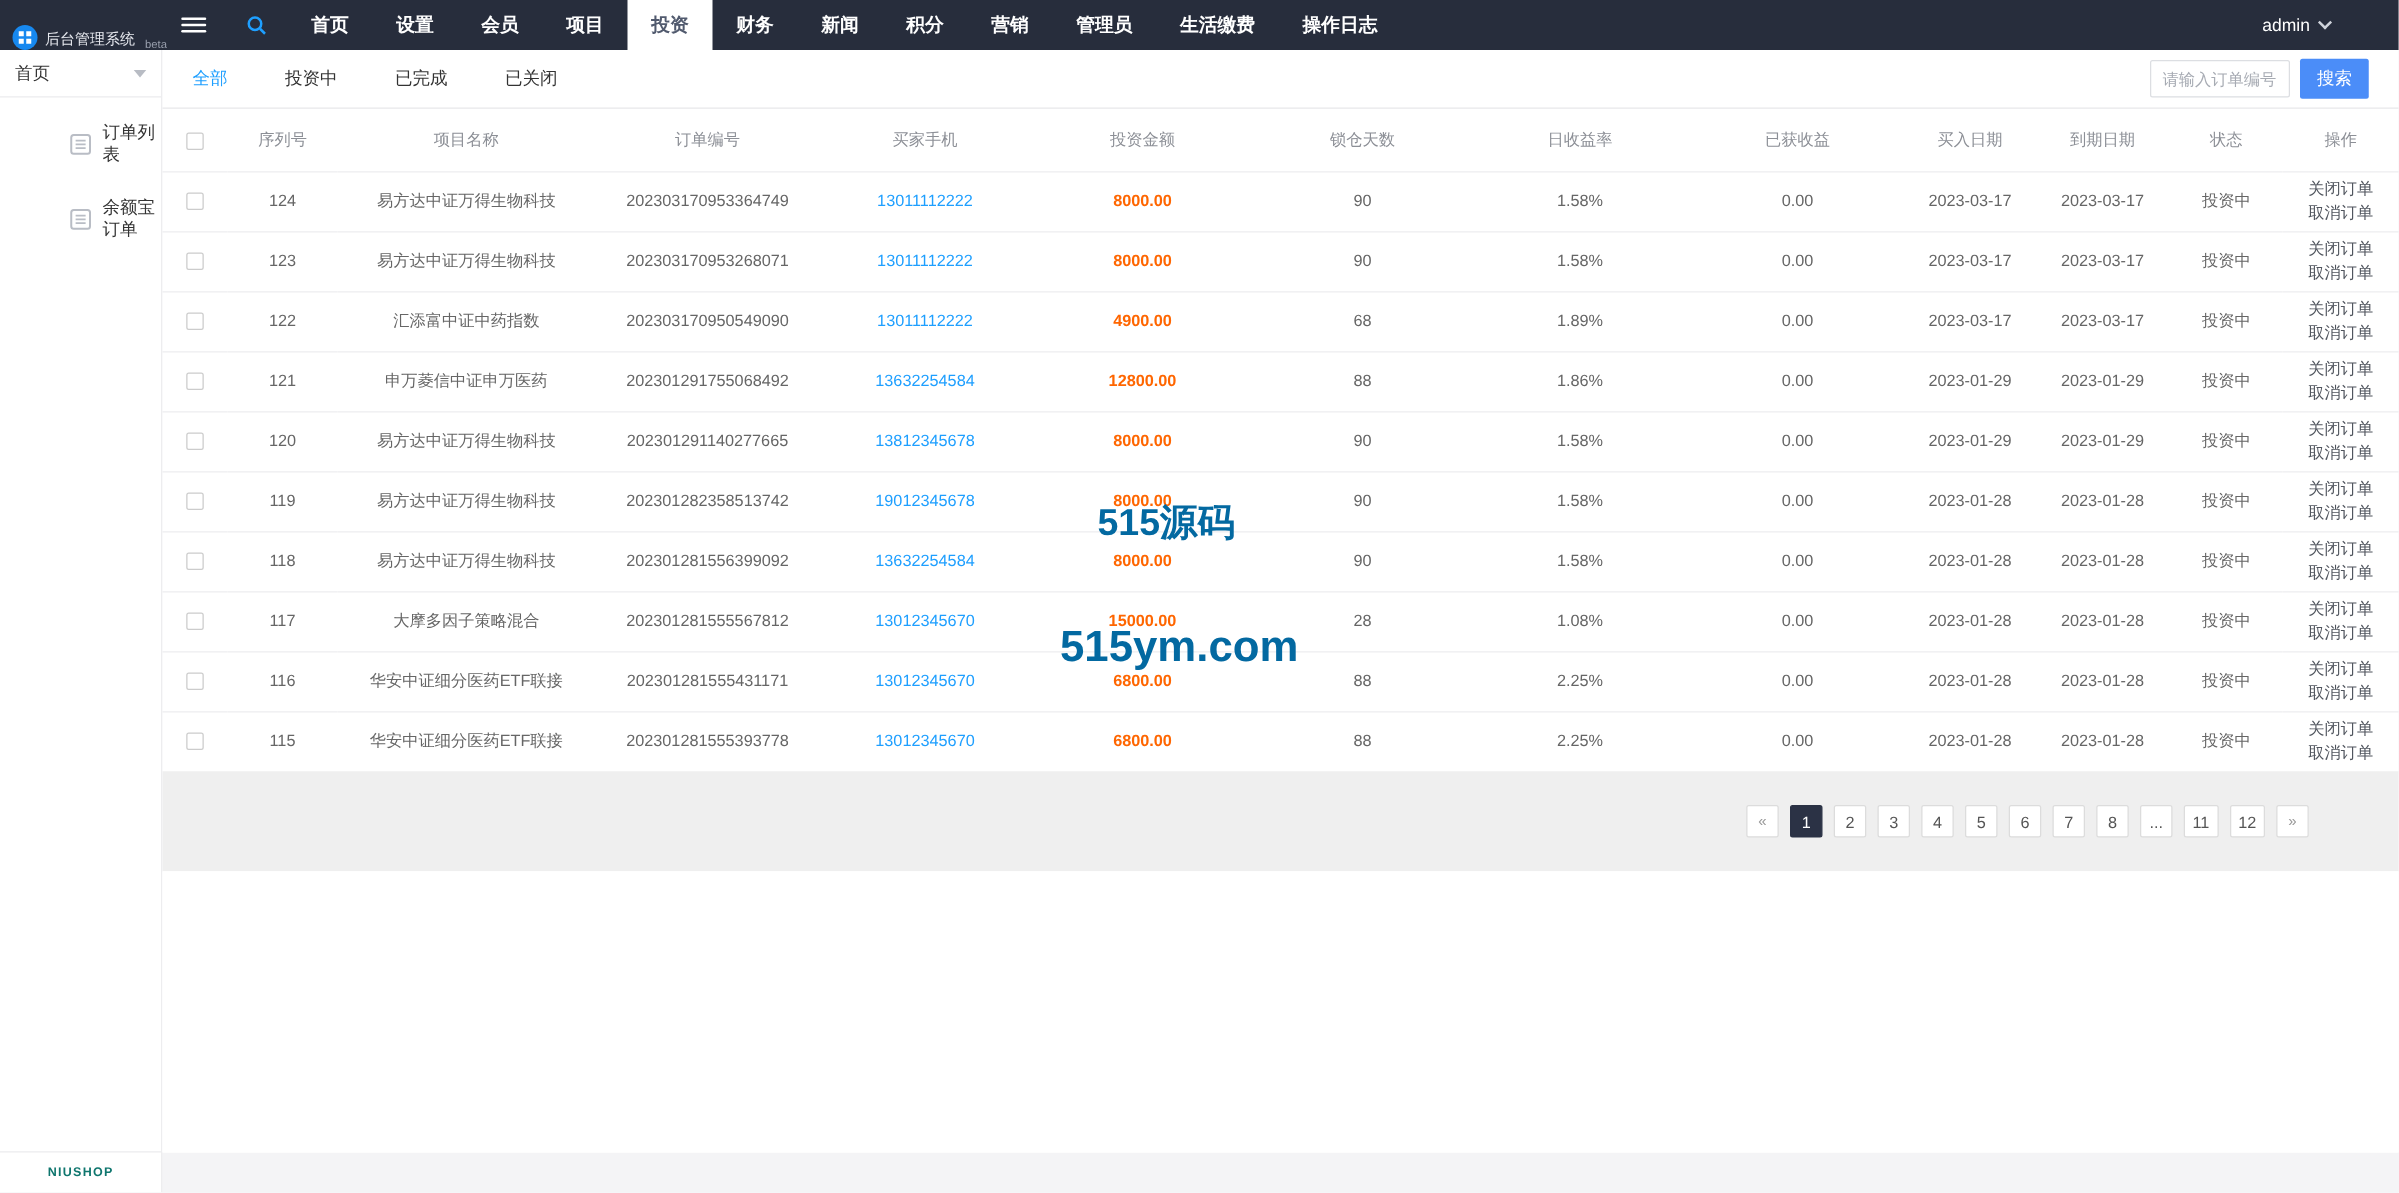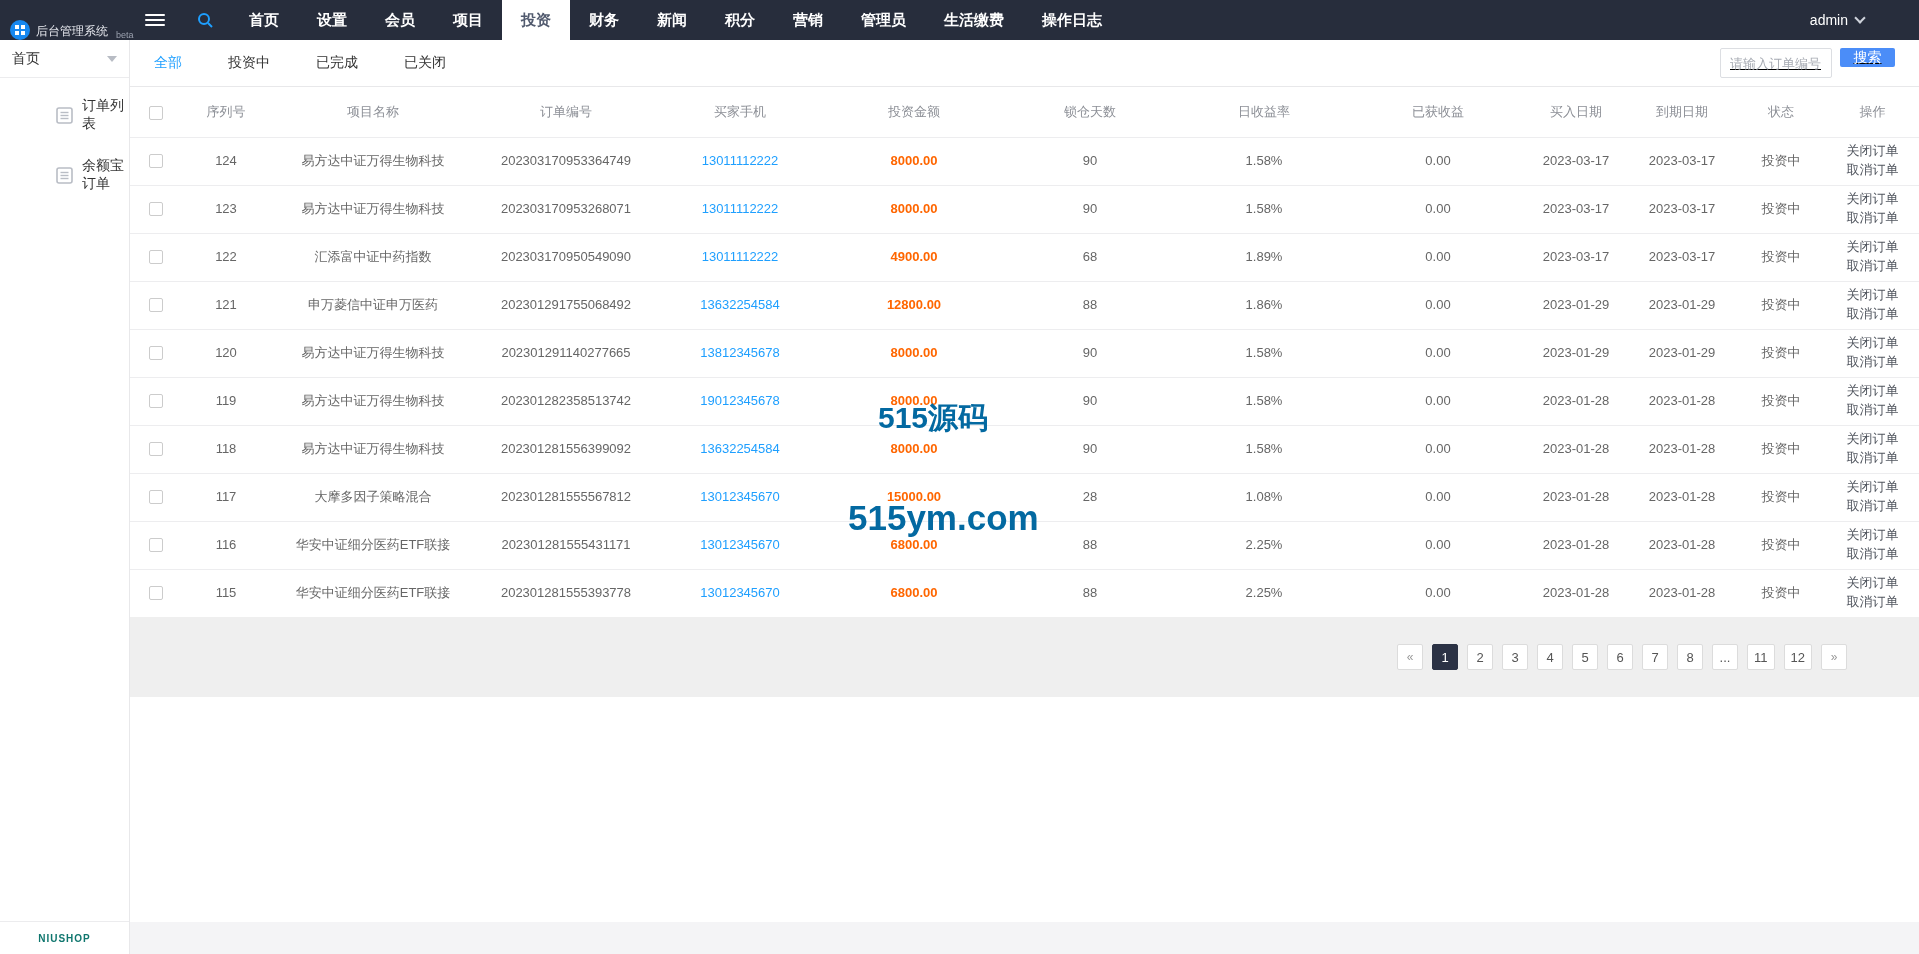--- a/index.html
+++ b/index.html
@@ -42,25 +42,25 @@
     font-size:10px; font-weight:bold; letter-spacing:1px; color:#0f766e; }
 
   .main { flex:1; display:flex; flex-direction:column; background:#f4f4f6; position:relative; }
   .card { background:#fff; }
 
   
   .tabsbar { height:47px; display:flex; align-items:center; padding:0 24px; border-bottom:1px solid #e8e8ea; }
   .tabs { display:flex; list-style:none; gap:46px; }
   .tabs li { font-size:14px; color:#333; cursor:pointer; }
   .tabs li.active { color:#1e9fff; }
-  .searchbox { margin-left:auto; display:flex; align-items:flex-start; gap:8px;text-decoration:underline; }
+  .searchbox { margin-left:auto; display:flex; align-items:center; gap:8px; }
   .searchbox input { width:112px; height:30px; border:1px solid #dcdee2; border-radius:2px;
     padding:0 9px; font-size:13px; color:#333; outline:none; }
   .searchbox input::placeholder { color:#a7abb3; }
-  .btn-search { width:55px; height:19px; background:#4b8df8; color:#fff; border:none; border-radius:2px;
+  .btn-search { width:55px; height:32px; background:#4b8df8; color:#fff; border:none; border-radius:2px;
     font-size:14px; cursor:pointer; }
 
   
   table { width:100%; border-collapse:collapse; table-layout:fixed; }
   thead th { height:50px; font-size:13px; font-weight:normal; color:#8c8f96; text-align:center; }
   tbody td { height:48px; font-size:13px; color:#666; text-align:center; border-top:1px solid #ededef;
     padding:4px 2px; line-height:1.45; }
   col.c-check { width:52px; } col.c-id { width:88px; } col.c-proj { width:206px; }
   col.c-order { width:180px; } col.c-phone { width:168px; } col.c-amount { width:180px; }
   col.c-days { width:172px; } col.c-rate { width:176px; } col.c-income { width:172px; }

